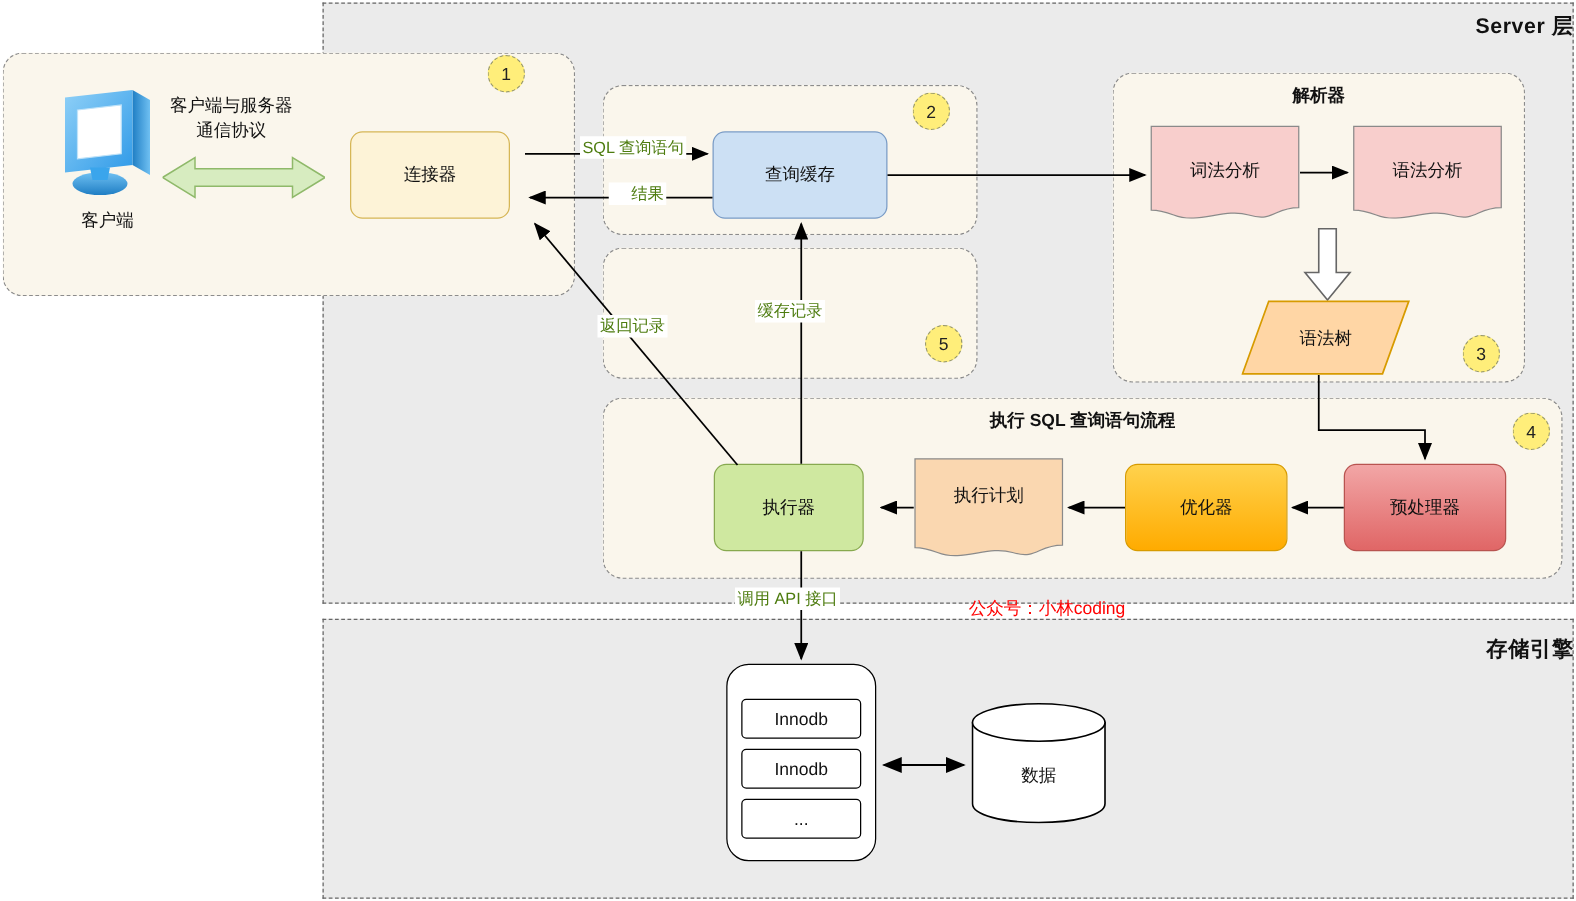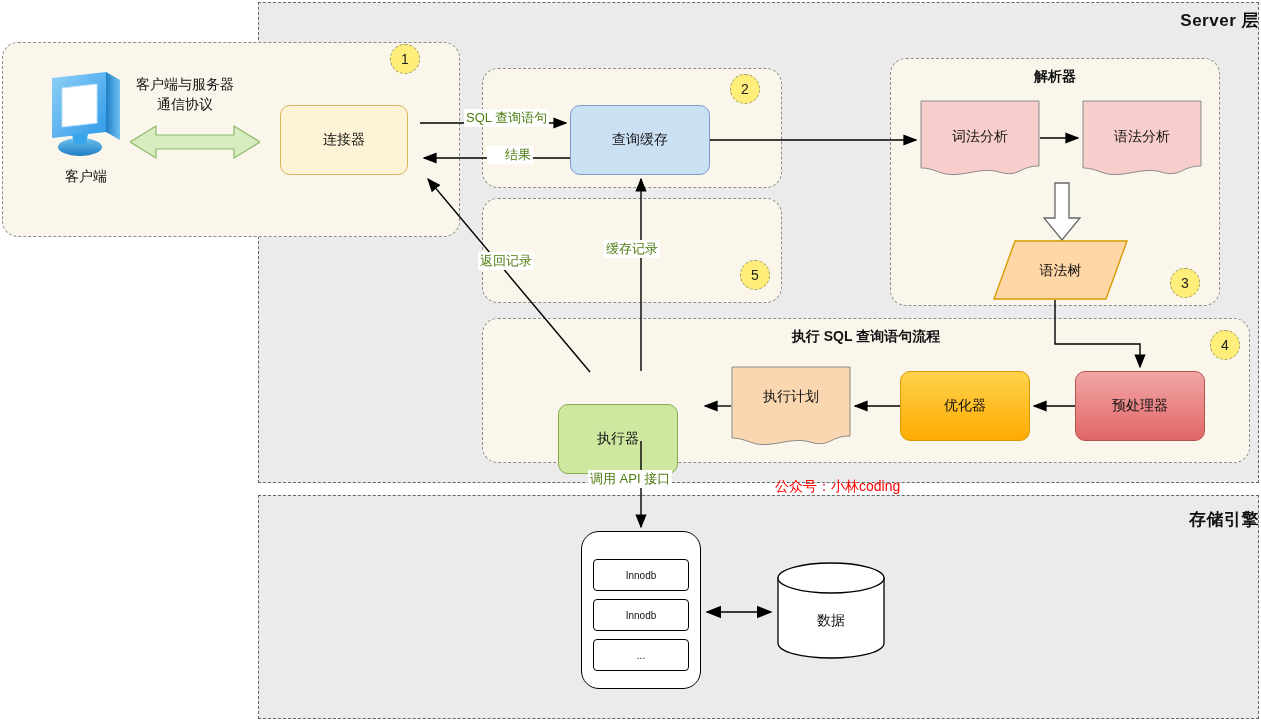--- a/index.html
+++ b/index.html
@@ -96,21 +96,21 @@
     border: 1px solid #d79b00;
   }
   .node-preprocessor {
     background: linear-gradient(to bottom, #f2a6a6 0%, #e06666 100%);
     border: 1px solid #b85450;
   }
   .node-plain {
     background: #ffffff;
     border: 1px solid #000000;
     border-radius: 4px;
-    font-size: 10px;
+    font-size: 14px;
   }
   .engine-shell {
     background: #ffffff;
     border: 1px solid #000000;
     border-radius: 18px;
     box-sizing: border-box;
   }
 
   
   .svgwrap { position: absolute; overflow: visible; }
@@ -231,21 +231,21 @@
     <svg width="135" height="60" viewBox="0 0 135 60">
       <path d="M22 1 L134 1 L113 59 L1 59 Z" fill="#ffd6a5" stroke="#d79b00" stroke-width="1.4"></path>
     </svg>
   </div>
   <div class="shape-label" style="left:993px; top:262px; width:135px;">语法树</div>
 
   <div class="group abs" style="left:482px; top:318px; width:768px; height:145px;"></div>
   <div class="group-title" style="left:482px; width:768px; top:328px;">执行 SQL 查询语句流程</div>
   <div class="badge abs" style="left:1210px; top:330px;">4</div>
 
-  <div class="node node-executor abs" style="left:558px; top:371px; width:120px; height:70px;margin-top:33px;">执行器</div>
+  <div class="node node-executor abs" style="left:571px; top:371px; width:120px; height:70px;">执行器</div>
 
   <div class="svgwrap" style="left:731px; top:366px; width:120px; height:80px;">
     <svg width="120" height="80" viewBox="0 0 120 80">
       <path d="M1 1 L119 1 L119 70 C99 70 99 82 79 76 C59 70 39 84 19 76 C11 73 6 72 1 72 Z" fill="#fad7b0" stroke="#8a8a8a" stroke-width="1"></path>
     </svg>
   </div>
   <div class="shape-label" style="left:731px; top:388px; width:120px;">执行计划</div>
 
   <div class="node node-optimizer abs" style="left:900px; top:371px; width:130px; height:70px;">优化器</div>
 

